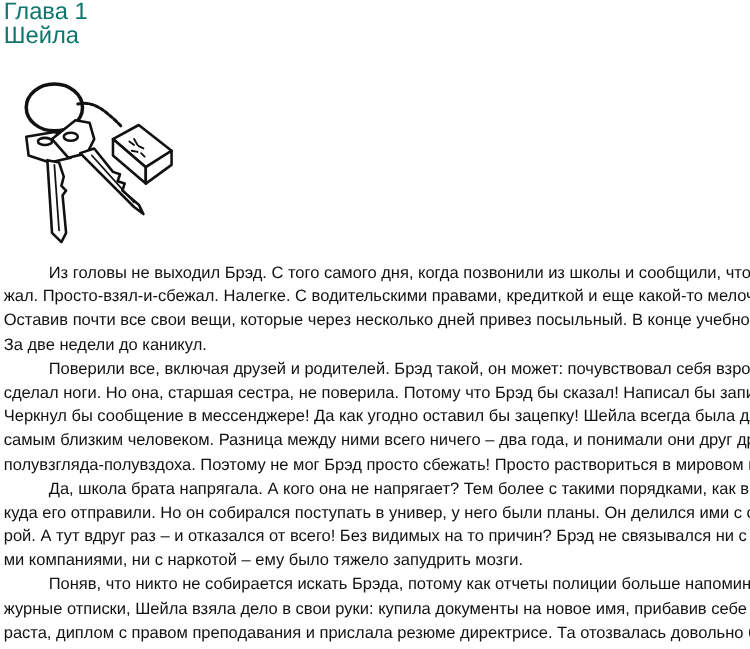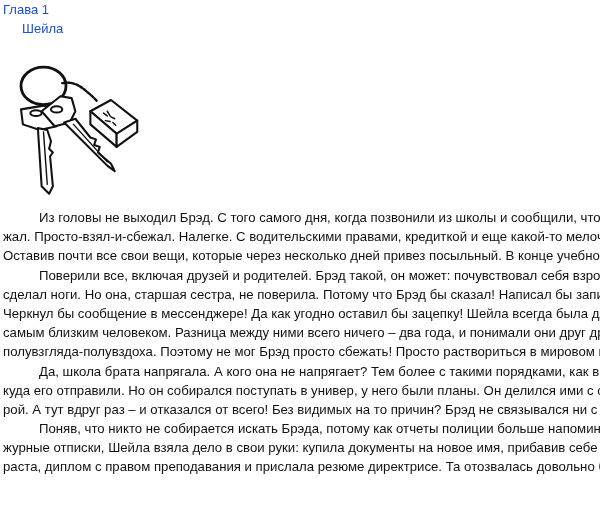--- a/index.html
+++ b/index.html
@@ -1,24 +1,24 @@
 <!DOCTYPE html>
 <html><head>
 <meta charset="utf-8">
 <style>
   html, body { margin: 0; padding: 0; background: #ffffff; }
   body {
     width: 600px; height: 519px; overflow: hidden; position: relative;
     font-family: "Liberation Sans", "DejaVu Sans", sans-serif; color: #111;
   }
   .heading {
-    position: absolute; left: 3px; font-size: 13px; line-height: 20px; color: #1d4ed8;
+    position: absolute; left: 3px; font-size: 19px; line-height: 20px; color: #0f766e;
   }
   #h1 { top: 0px; }
-  #h2 { top: 19px; margin-left: 19px; }
+  #h2 { top: 19px; }
   .illustration { position: absolute; left: 6px; top: 55px; width: 150px; height: 150px; }
   .body-text {
     position: absolute; left: 3px; top: 208px; width: 594px;
     font-size: 13.2px; line-height: 19.2px; text-align: justify;
   }
   .body-text p { margin: 0; }
   .line {
     display: block; white-space: nowrap; text-align: justify; text-align-last: justify;
     height: 19.2px;
   }
@@ -55,32 +55,34 @@
     <path d="M62 72 L108 118 L116 124 L112 116 L98 104 L100 98 L94 96 L96 90 L90 88 L74 68 Z" fill="#fff"></path>
     <path d="M72 74 L108 114" stroke-width="1.5"></path>
   </svg>
 </div>
 
 <div class="body-text">
   <p>
     <span class="line indent">Из головы не выходил Брэд. С того самого дня, когда позвонили из школы и сообщили, что он сбе-</span>
     <span class="line">жал. Просто-взял-и-сбежал. Налегке. С водительскими правами, кредиткой и еще какой-то мелочью.</span>
     <span class="line">Оставив почти все свои вещи, которые через несколько дней привез посыльный. В конце учебного года.</span>
+    <span class="line last">За две недели до каникул.</span>
   </p>
   <p>
     <span class="line indent">Поверили все, включая друзей и родителей. Брэд такой, он может: почувствовал себя взрослым и</span>
     <span class="line">сделал ноги. Но она, старшая сестра, не поверила. Потому что Брэд бы сказал! Написал бы записку!</span>
     <span class="line">Черкнул бы сообщение в мессенджере! Да как угодно оставил бы зацепку! Шейла всегда была для него</span>
     <span class="line">самым близким человеком. Разница между ними всего ничего – два года, и понимали они друг друга с</span>
     <span class="line">полувзгляда-полувздоха. Поэтому не мог Брэд просто сбежать! Просто раствориться в мировом прост-</span>
   </p>
   <p>
     <span class="line indent">Да, школа брата напрягала. А кого она не напрягает? Тем более с такими порядками, как в той,</span>
     <span class="line">куда его отправили. Но он собирался поступать в универ, у него были планы. Он делился ими с сест-</span>
     <span class="line">рой. А тут вдруг раз – и отказался от всего! Без видимых на то причин? Брэд не связывался ни с плохи-</span>
+    <span class="line last">ми компаниями, ни с наркотой – ему было тяжело запудрить мозги.</span>
   </p>
   <p>
     <span class="line indent">Поняв, что никто не собирается искать Брэда, потому как отчеты полиции больше напоминали де-</span>
     <span class="line">журные отписки, Шейла взяла дело в свои руки: купила документы на новое имя, прибавив себе воз-</span>
     <span class="line">раста, диплом с правом преподавания и прислала резюме директрисе. Та отозвалась довольно быст-</span>
 
   </p>
 </div>
 
 </body></html>

